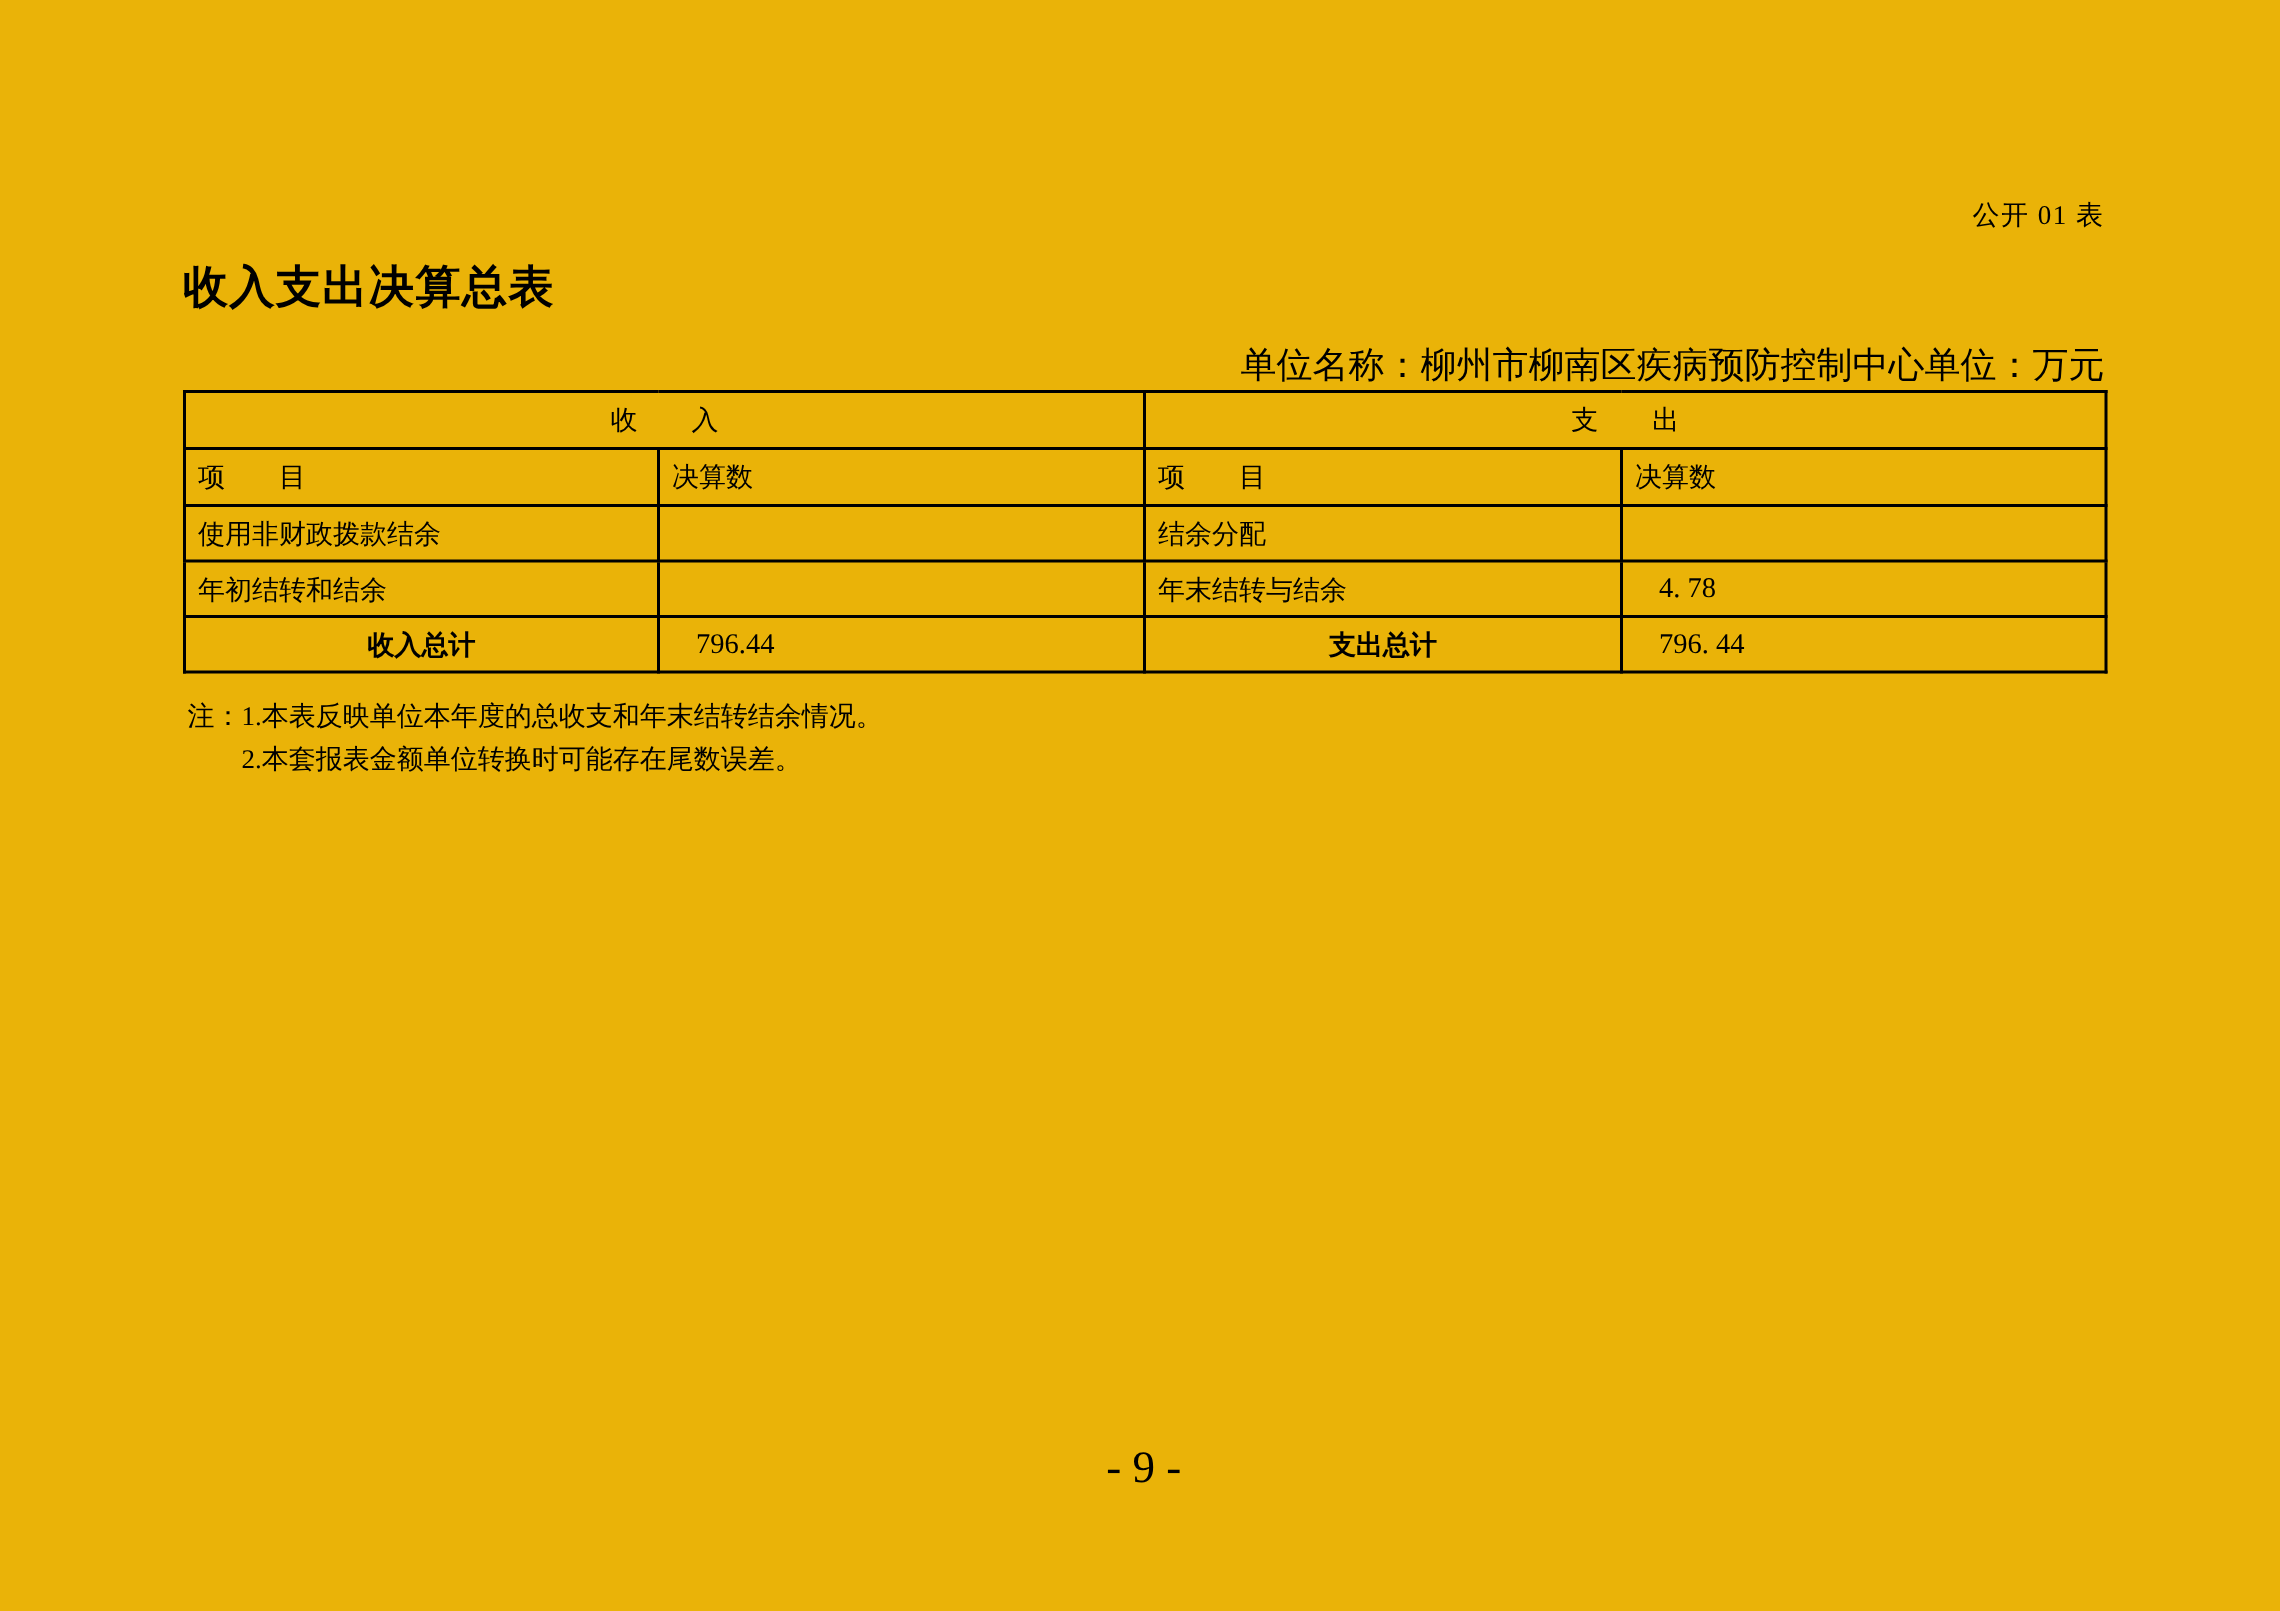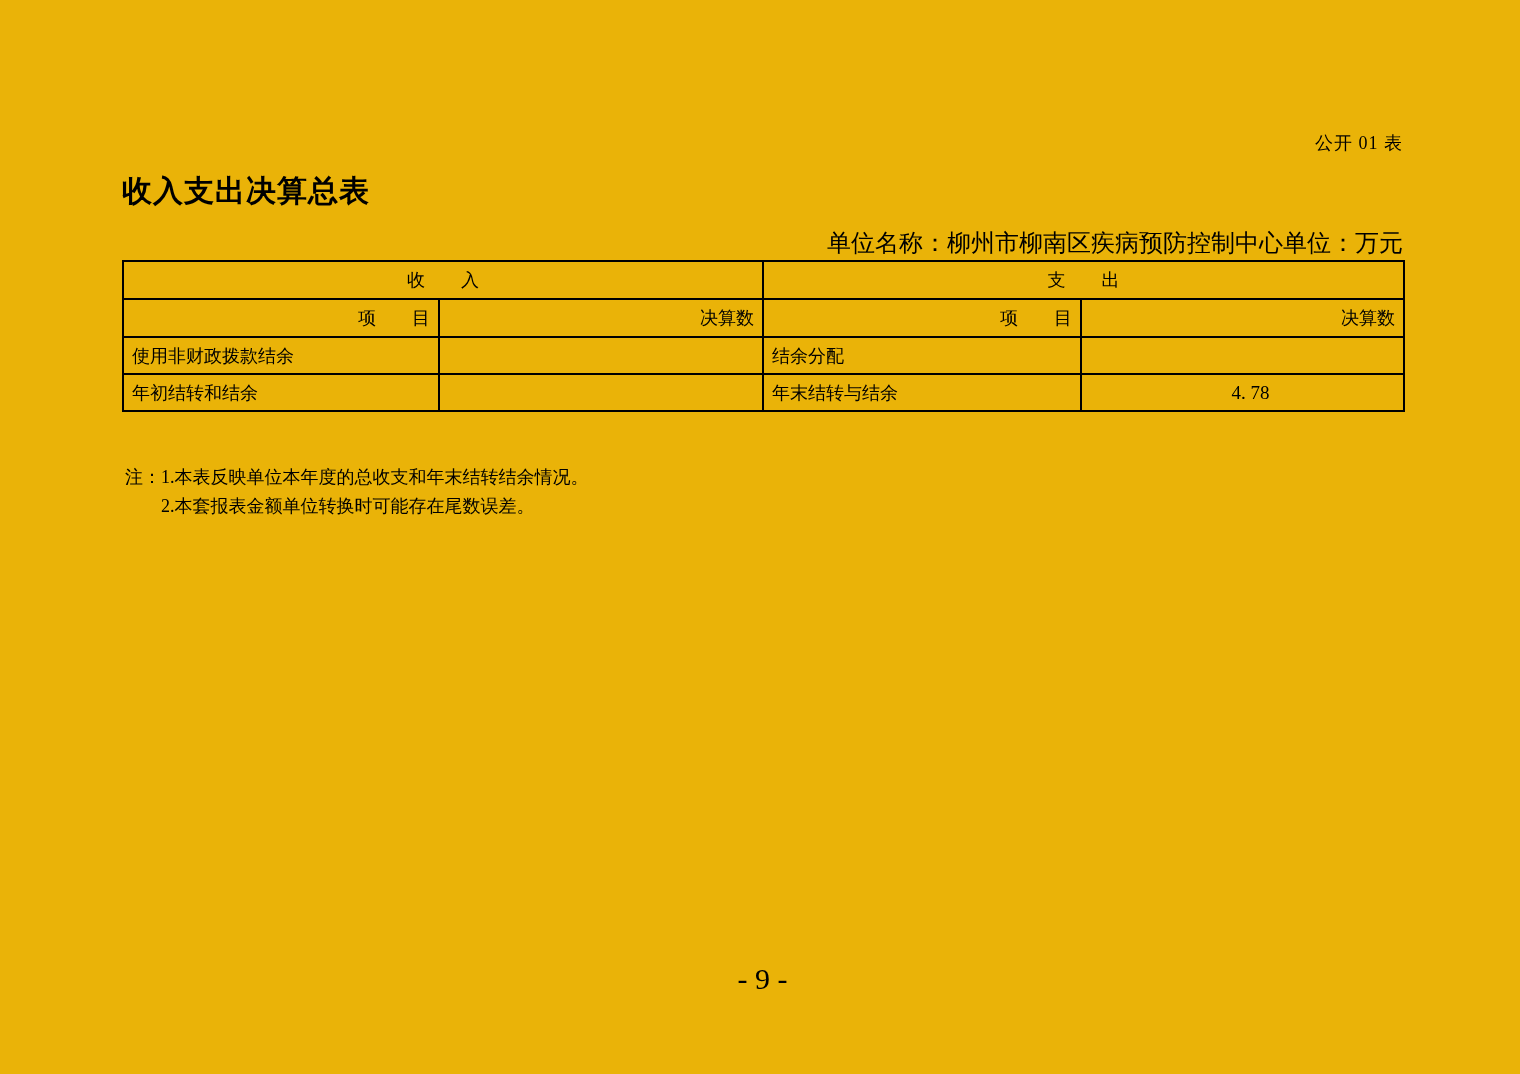--- a/index.html
+++ b/index.html
@@ -60,31 +60,31 @@
     vertical-align: middle;
     overflow: hidden;
     white-space: nowrap;
   }
   .summary-table .group-header td {
     height: 36px;
     text-align: center;
   }
   .summary-table .sub-header td {
     height: 36px;
-    text-align: right;
+    text-align: left;
   }
   .summary-table .data-row td {
     height: 35px;
   }
   .summary-table td.item-cell {
     text-align: left;
     margin-top: 40px;
   }
   .summary-table td.amount-cell {
-    text-align: center;
+    text-align: left;
     font-size: 19px;
     padding-left: 24px;
   }
   .summary-table .total-row td.item-cell {
     text-align: center;
     font-weight: bold;
   }
   .notes {
     position: absolute;
     top: 463px;
@@ -142,20 +142,26 @@
         <td class="amount-cell"></td>
         <td class="item-cell">结余分配</td>
         <td class="amount-cell"></td>
       </tr>
       <tr class="data-row">
         <td class="item-cell">年初结转和结余</td>
         <td class="amount-cell"></td>
         <td class="item-cell">年末结转与结余</td>
         <td class="amount-cell">4. 78</td>
       </tr>
+      <tr class="data-row total-row">
+        <td class="item-cell">收入总计</td>
+        <td class="amount-cell">796.44</td>
+        <td class="item-cell">支出总计</td>
+        <td class="amount-cell">796. 44</td>
+      </tr>
     </tbody>
   </table>
 
   <div class="notes">
     <span class="notes-prefix">注：</span>
     <div class="notes-lines">
       <div>1.本表反映单位本年度的总收支和年末结转结余情况。</div>
       <div>2.本套报表金额单位转换时可能存在尾数误差。</div>
     </div>
   </div>

